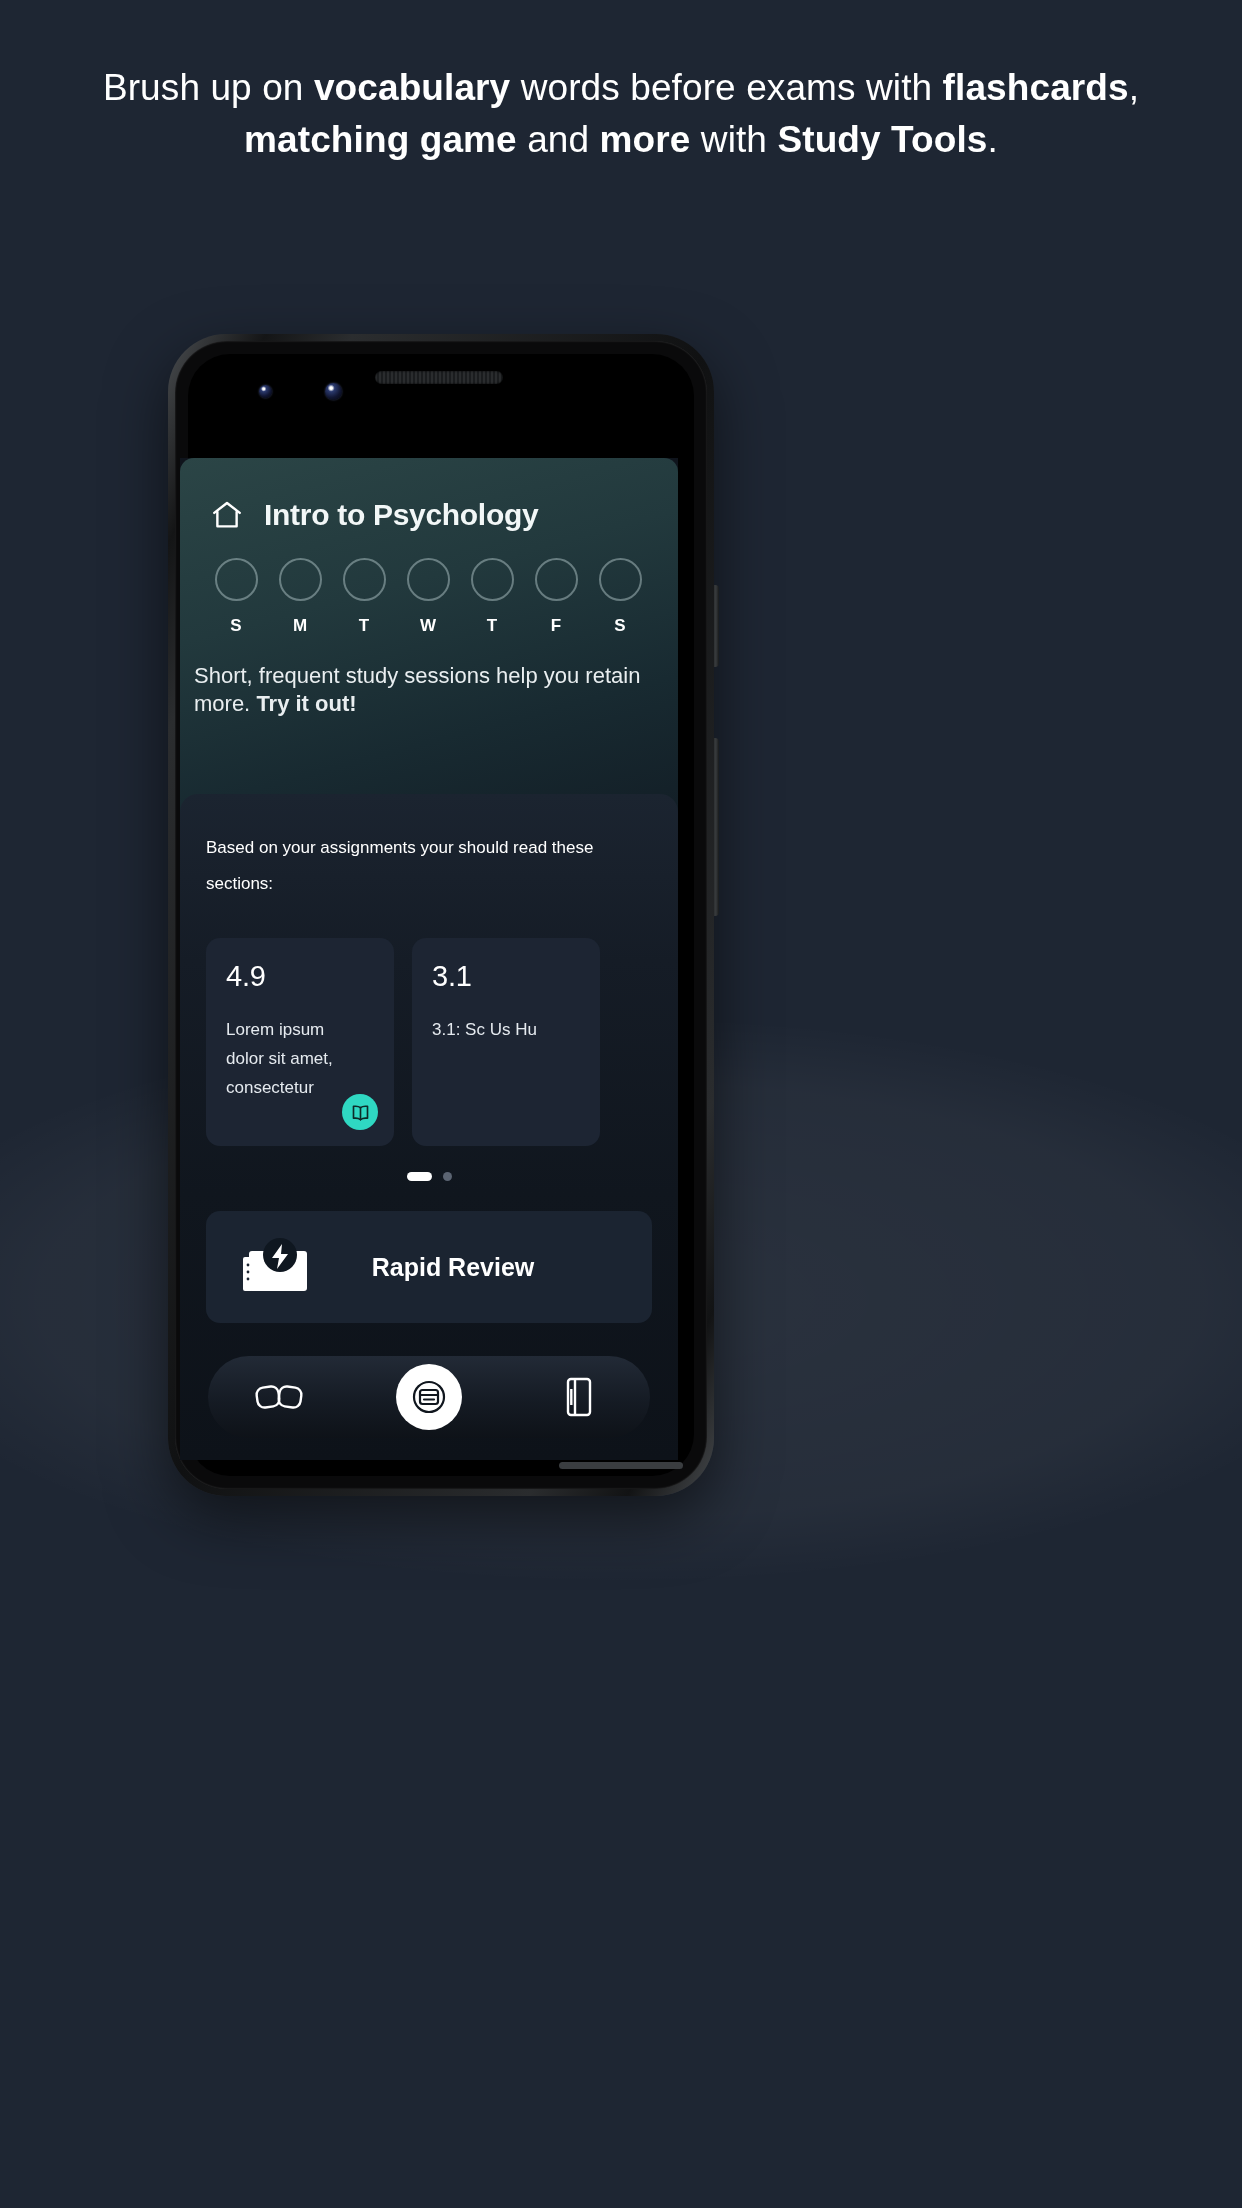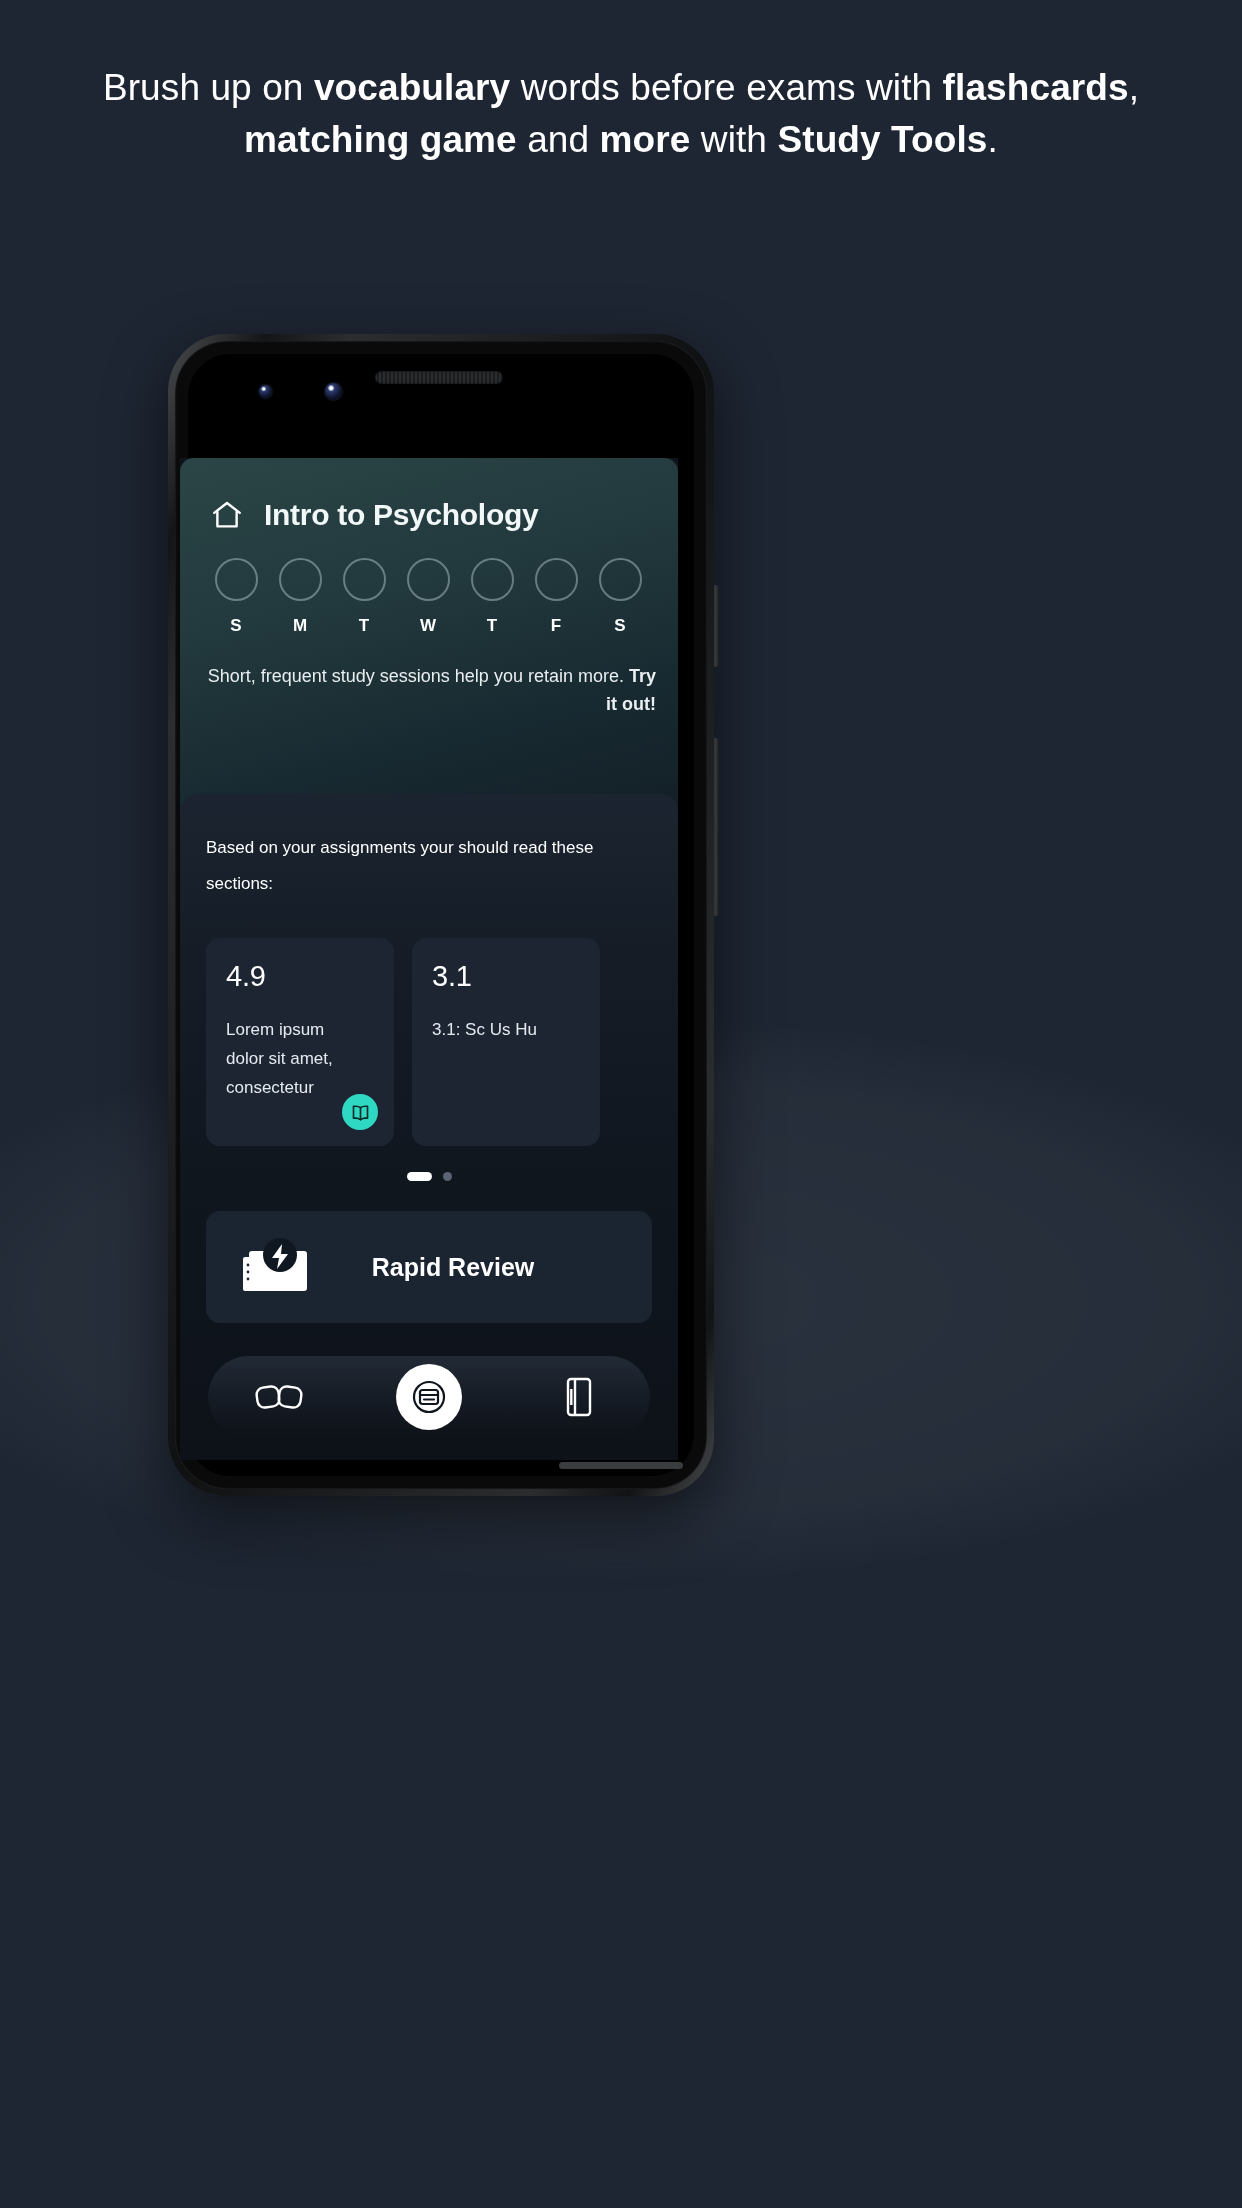--- a/index.html
+++ b/index.html
@@ -152,24 +152,24 @@
   .day-circle {
     width: 43px; height: 43px; margin: 0 auto;
     border-radius: 50%;
     border: 2px solid rgba(190,210,212,0.45);
   }
   .day-letter {
     margin-top: 15px;
     color: #ffffff; font-size: 17px; font-weight: 700;
   }
   .hint {
-    padding: 26px 22px 0 22px;
-    text-align: right;
+    padding: 26px 22px 0 14px;
+    text-align: left;
     color: #e9eef0;
-    font-size: 18px;
+    font-size: 22px;
     line-height: 28px;
   }
   .hint b { font-weight: 700; }
 
   
   .panel {
     position: relative;
     margin-top: -18px;
     background: linear-gradient(180deg,#1b2430 0%,#151c26 25%,#10161e 60%,#0d1219 100%);
     border-radius: 18px 18px 0 0;

